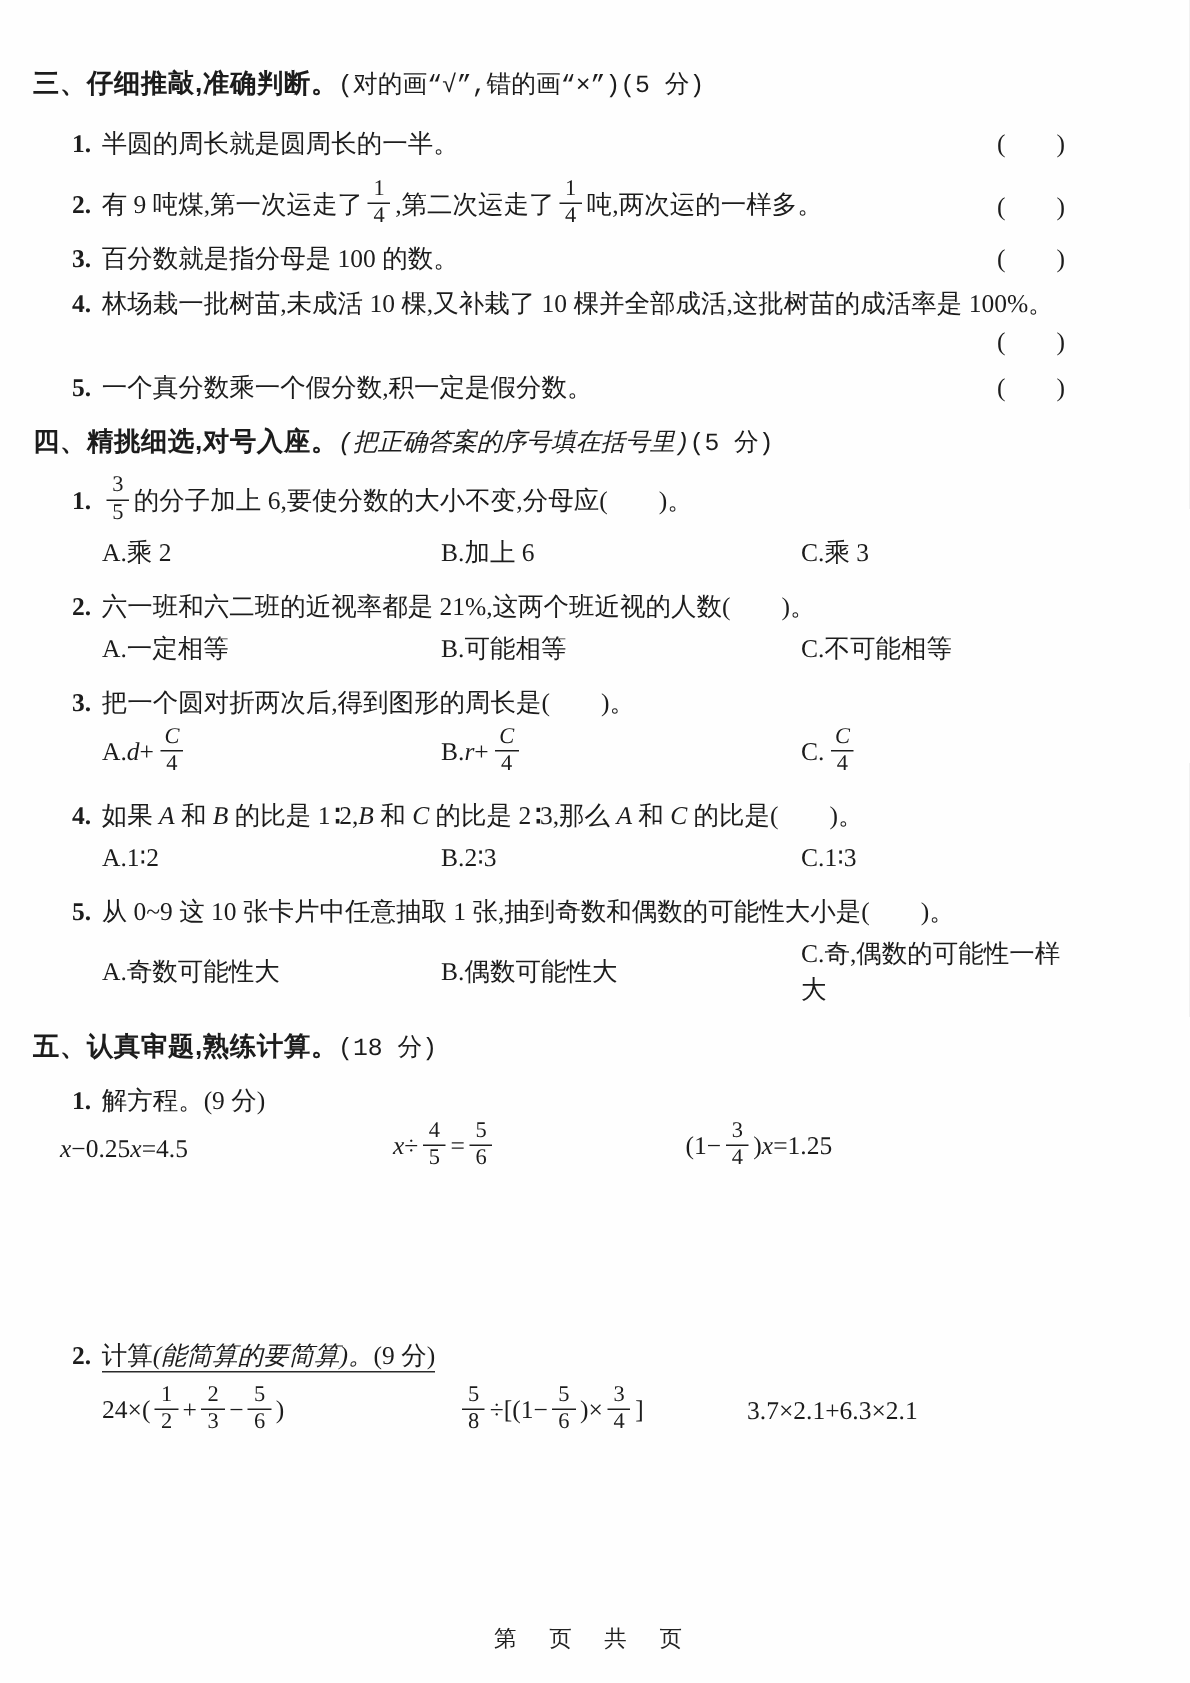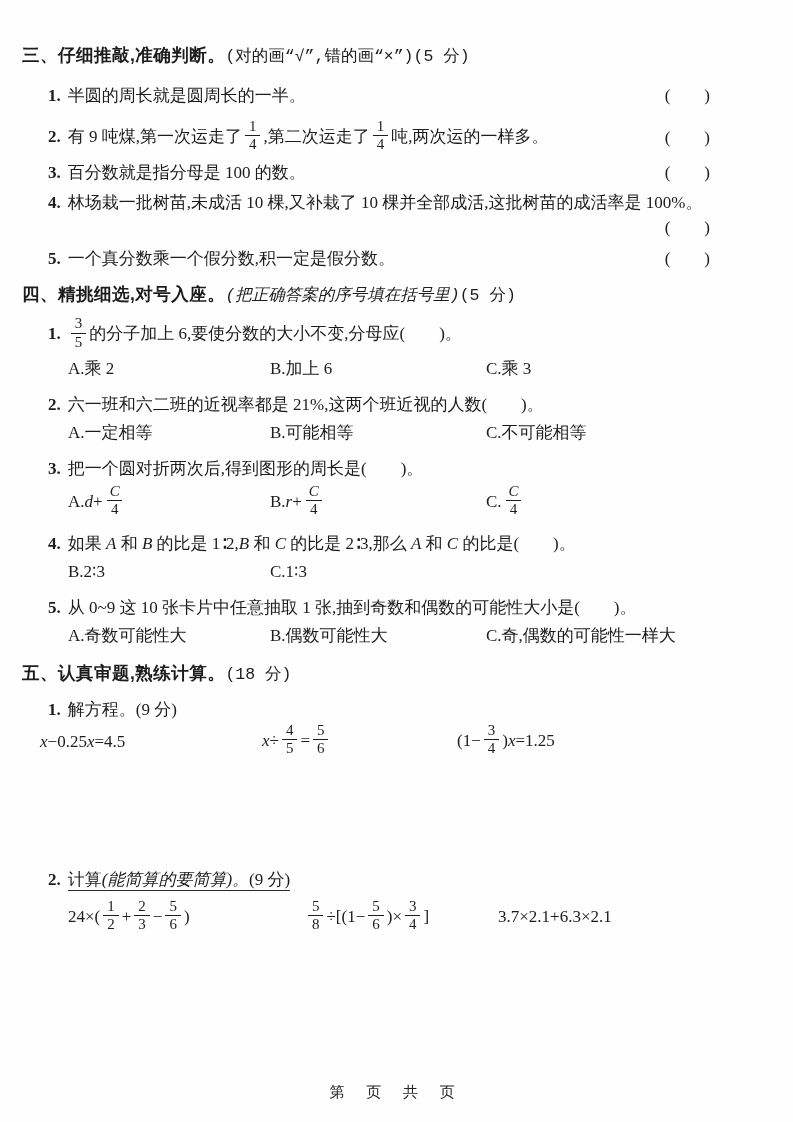--- a/index.html
+++ b/index.html
@@ -18,21 +18,21 @@
   .sec-title{margin:0 0 16px 0;line-height:22px;}
   .sec-title .main{font-family:"Liberation Sans","DejaVu Sans",sans-serif;font-weight:bold;font-size:17.5px;letter-spacing:0.5px;}
   .sec-title .note{font-weight:normal;font-size:16.5px;font-family:Liberation Mono, monospace;}
   .jrow{display:flex;justify-content:space-between;align-items:center;margin:0 0 12px 26px;line-height:24px;}
   .jrow.tight{margin-bottom:6px;}
   .qline{display:inline-block;font-family:Liberation Serif, serif;}
   .qno{font-weight:bold;margin-right:7px;}
   .bracket{white-space:pre;flex:none;}
   .bracket-line{text-align:right;margin:2px 0 8px 0;line-height:22px;}
   .question{margin:0 0 2px 26px;line-height:24px;}
-  .opts{display:grid;grid-template-columns:202px 216px auto;margin:4px 0 8px 46px;line-height:24px;align-items:center;}
+  .opts{display:grid;grid-template-columns:202px 216px auto;margin:4px 0 8px 46px;line-height:24px;align-items:center;gap:24px;}
   .opts.mb12{margin-bottom:12px;}
   .eqrow{display:grid;grid-template-columns:222px 195px auto;margin:2px 0 0 18px;line-height:26px;align-items:center;}
   .calcrow{display:grid;grid-template-columns:237px 193px auto;margin:8px 0 0 46px;line-height:26px;align-items:center;}
   .subhead{margin:12px 0 0 26px;line-height:24px;}
   .underline{border-bottom:1.5px solid #2a2a2a;padding-bottom:1px;}
   .workspace{height:96px;}
   .it{font-style:italic;}
   .frac{display:inline-flex;flex-direction:column;align-items:center;vertical-align:middle;line-height:1.15;font-size:0.88em;margin:0 3px;position:relative;top:-2px;}
   .frac .num,.frac .den{padding:0 4px;text-align:center;}
   .frac .den{border-top:1.4px solid #1c1c1c;}
@@ -131,20 +131,21 @@
       <span><span>C.</span><span class="frac">
             <span class="num it">C</span>
             <span class="den">4</span>
           </span></span>
     </div>
 
     <div class="question">
       <span class="qno">4.</span><span><span>如果 </span><span class="it">A</span><span> 和 </span><span class="it">B</span><span> 的比是 1∶2,</span><span class="it">B</span><span> 和 </span><span class="it">C</span><span> 的比是 2∶3,那么 </span><span class="it">A</span><span> 和 </span><span class="it">C</span><span> 的比是(　　)。</span></span>
     </div>
     <div class="opts mb12">
+      <span>A.1∶2</span>
       <span>B.2∶3</span>
       <span>C.1∶3</span>
     </div>
 
     <div class="question">
       <span class="qno">5.</span><span>从 0~9 这 10 张卡片中任意抽取 1 张,抽到奇数和偶数的可能性大小是(　　)。</span>
     </div>
     <div class="opts">
       <span>A.奇数可能性大</span>
       <span>B.偶数可能性大</span>

